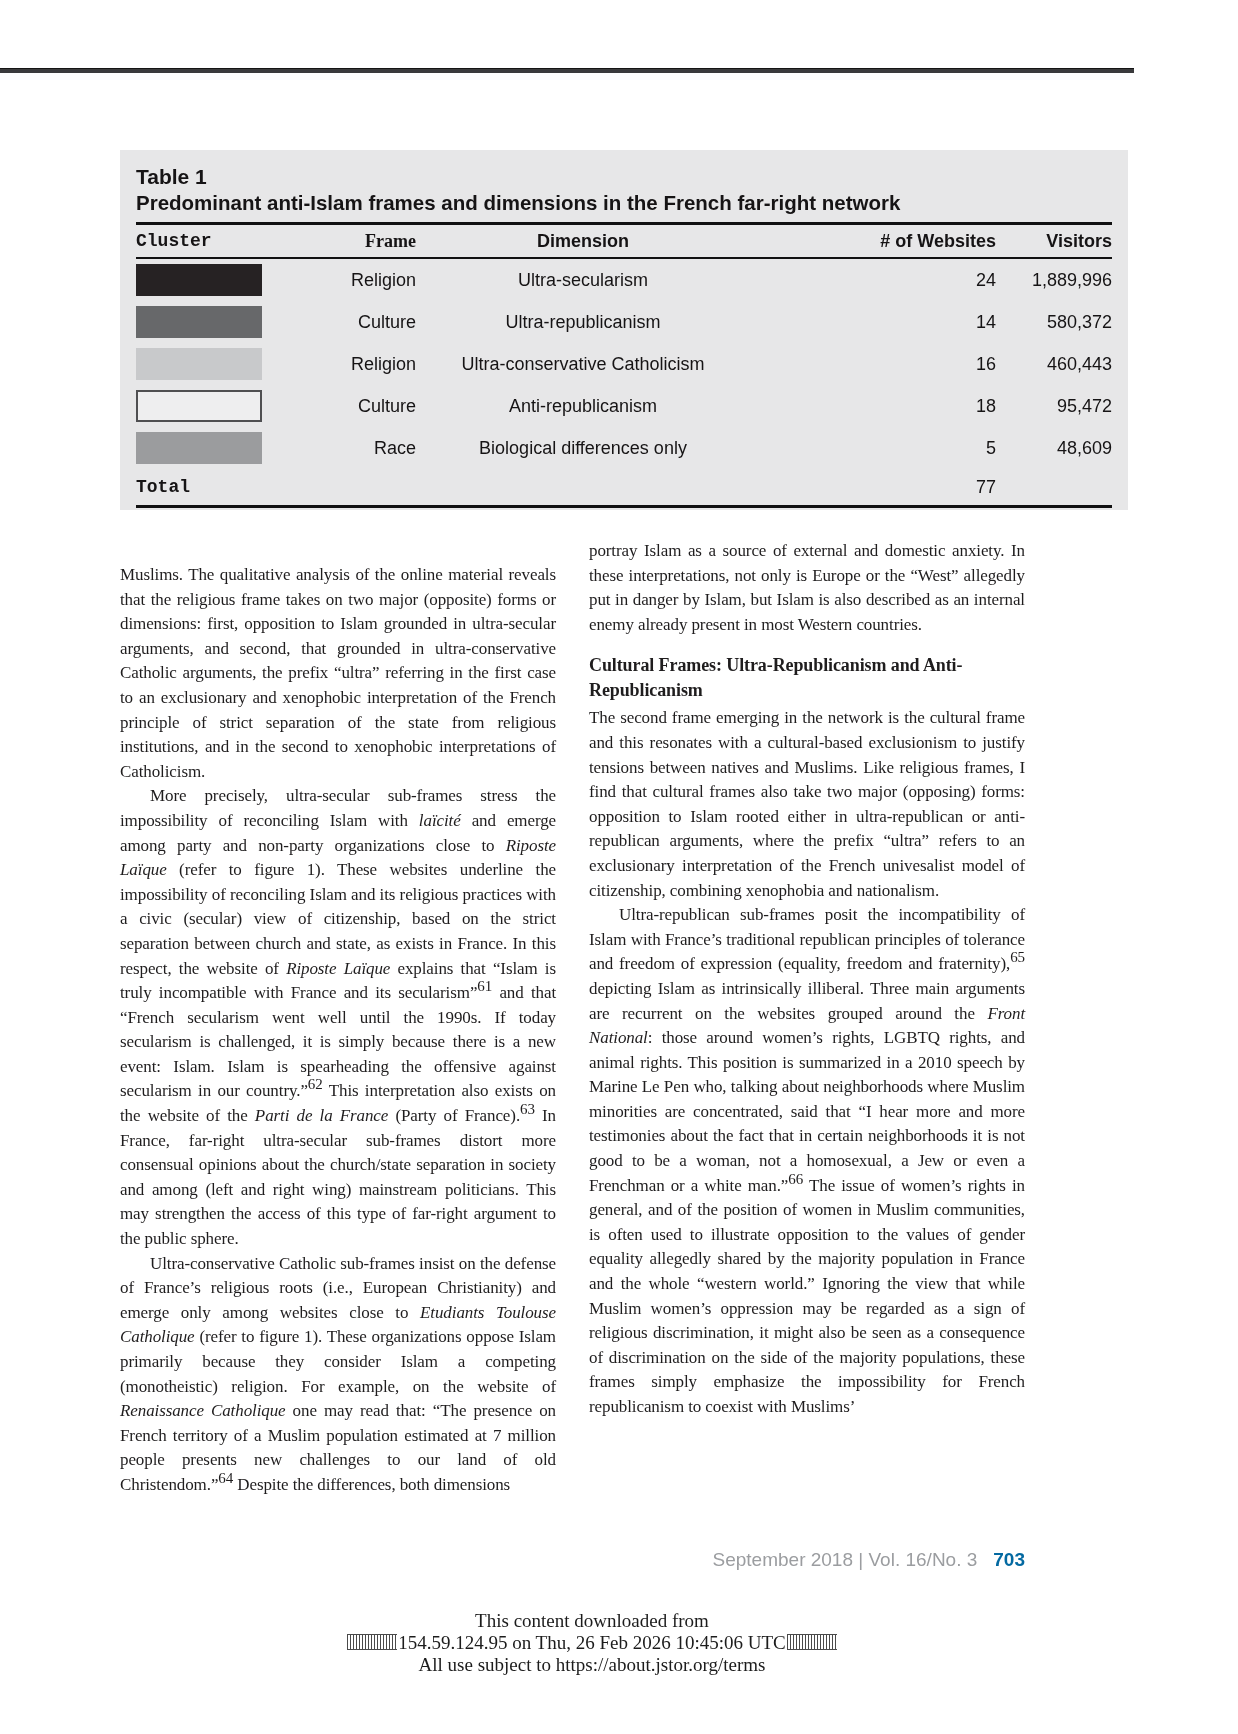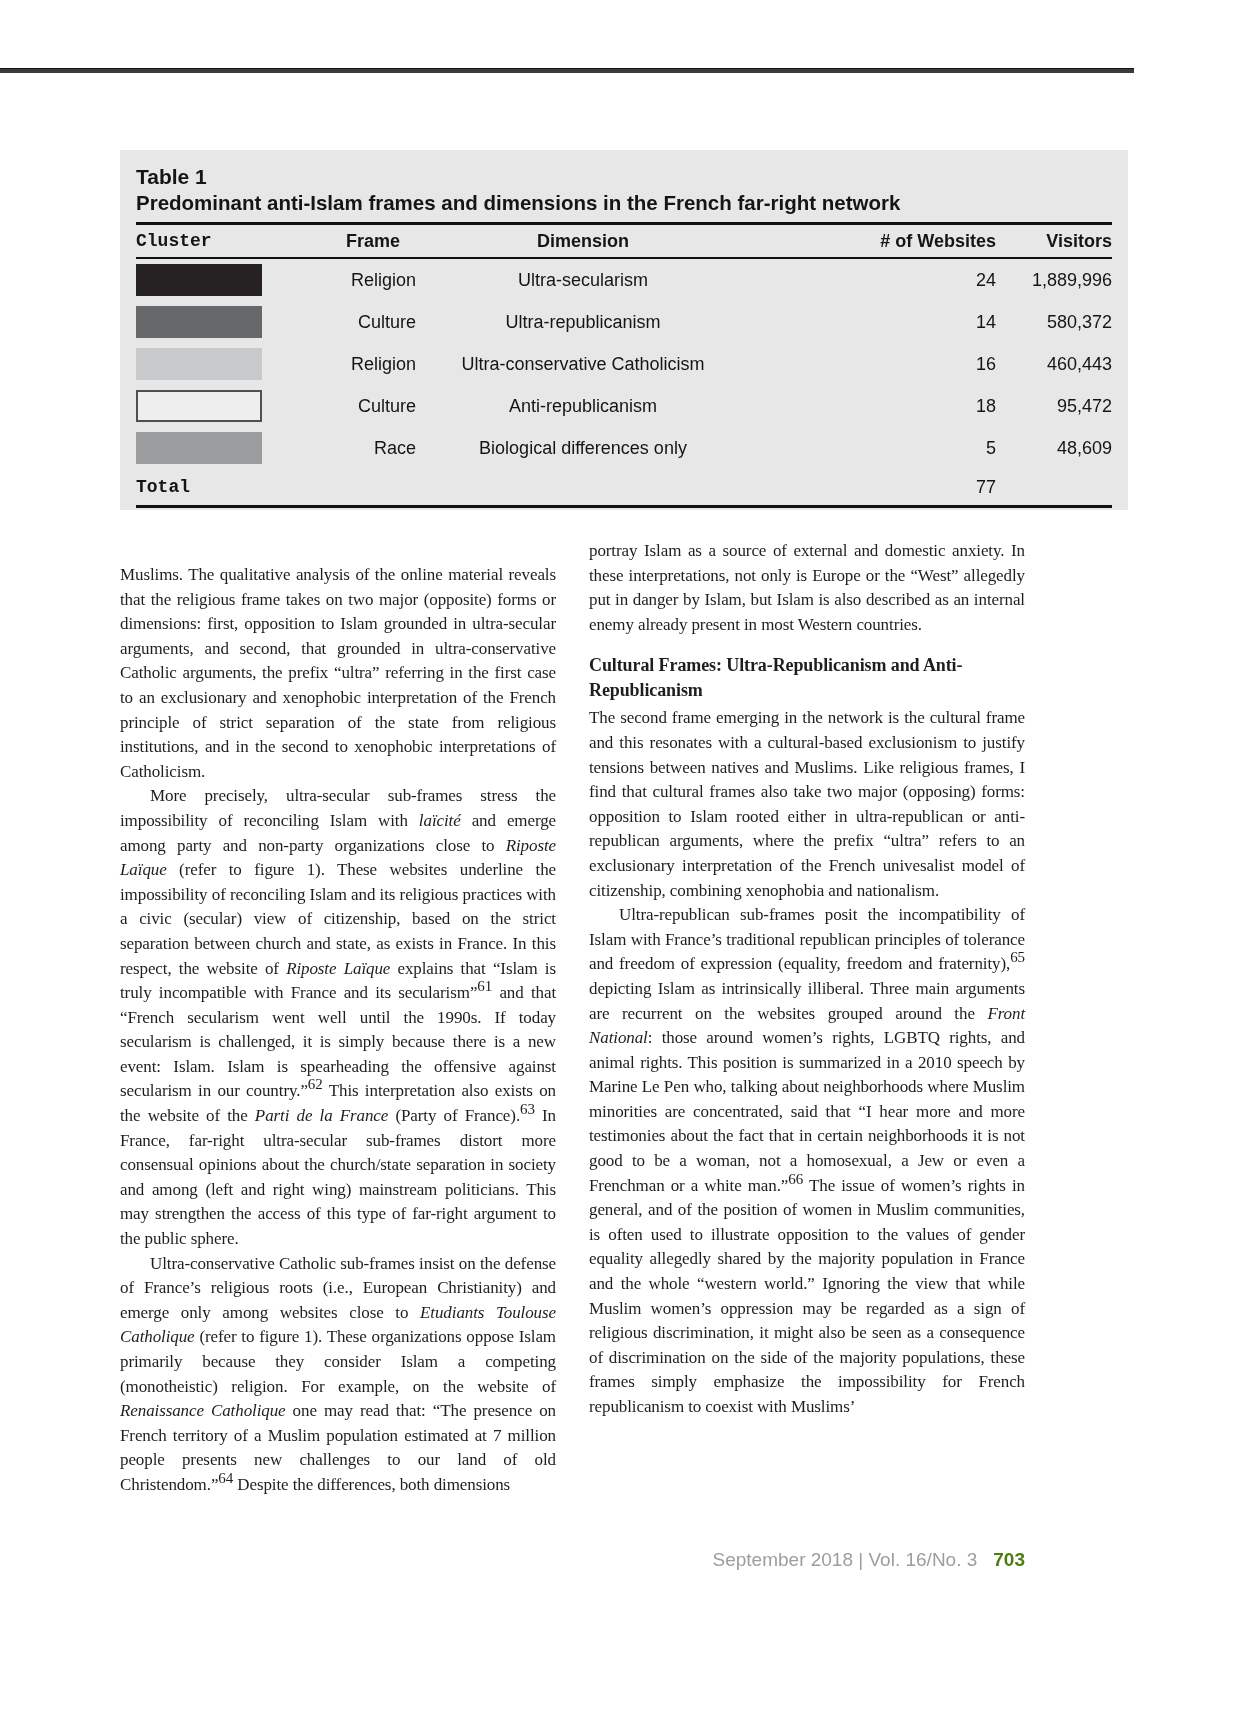--- a/index.html
+++ b/index.html
@@ -16,41 +16,41 @@
   .rule-thick{height:3px;background:#111111;}
   .rule-thin{height:2px;background:#111111;}
   .trow{display:grid;grid-template-columns:170px 110px 334px 246px 116px;align-items:center;}
   .trow.header{height:32px;font-weight:bold;font-size:18px;}
   .trow.body-row{height:42px;font-size:18px;}
   .c-cluster{justify-self:start;font-family:Liberation Mono, monospace;}
   .c-frame{text-align:right;padding-left:24px;}
   .c-dim{text-align:center;}
   .c-web{text-align:right;}
   .c-vis{text-align:right;}
-  .hdr-frame{text-align:center;padding-left:24px;}
+  .hdr-frame{text-align:right;padding-left:24px;font-family:Liberation Serif, serif;}
   .swatch{width:126px;height:32px;}
   .swatch.bordered{box-sizing:border-box;border:2px solid #4f4f51;}
   .trow.total{height:36px;font-size:18px;}
   .total-lbl{font-weight:bold;}
 
   
   .col{position:absolute;top:539px;width:436px;text-align:justify;font-size:17px;line-height:24.6px;
        letter-spacing:-0.1px;}
   .col.left{left:120px;margin-top:24px;}
   .col.right{left:589px;}
   .col p{margin:0;}
   .col p.indent{text-indent:30px;}
   .it{font-style:italic;}
   sup{font-size:15px;line-height:0;}
   .subhead{margin:16px 0 3px 0;font-weight:bold;font-size:18px;line-height:25px;text-align:left;}
 
   
   .page-footer{position:absolute;top:1549px;right:213px;font-family:"Liberation Sans","DejaVu Sans",sans-serif;
                font-size:19px;color:#9b9da0;white-space:nowrap;}
-  .page-footer .pageno{font-weight:bold;color:#4d7c0f;margin-left:16px;}
+  .page-footer .pageno{font-weight:bold;color:#0369a1;margin-left:16px;}
 
   
   .jstor{position:absolute;top:1610px;left:0;width:1184px;text-align:center;
          font-size:19px;line-height:22px;color:#1c1c1c;}
   .jstor .line{white-space:nowrap;}
   .redact{display:inline-block;width:50px;height:14px;vertical-align:-1px;margin:0 1px;
           border-top:1px solid #4a4a4a;border-bottom:1px solid #4a4a4a;
           background:repeating-linear-gradient(90deg,#4a4a4a 0px,#4a4a4a 1px,#ffffff 1px,#ffffff 3px);}
 </style>
 </head>
@@ -139,14 +139,19 @@
     <p>portray Islam as a source of external and domestic anxiety. In these interpretations, not only is Europe or the “West” allegedly put in danger by Islam, but Islam is also described as an internal enemy already present in most Western countries.</p>
     <div class="subhead">Cultural Frames: Ultra-Republicanism and Anti-Republicanism</div>
     <p>The second frame emerging in the network is the cultural frame and this resonates with a cultural-based exclusionism to justify tensions between natives and Muslims. Like religious frames, I find that cultural frames also take two major (opposing) forms: opposition to Islam rooted either in ultra-republican or anti-republican arguments, where the prefix “ultra” refers to an exclusionary interpretation of the French univesalist model of citizenship, combining xenophobia and nationalism.</p>
     <p class="indent"><span>Ultra-republican sub-frames posit the incompatibility of Islam with France’s traditional republican principles of tolerance and freedom of expression (equality, freedom and fraternity),</span><sup>65</sup><span> depicting Islam as intrinsically illiberal. Three main arguments are recurrent on the websites grouped around the </span><span class="it">Front National</span><span>: those around women’s rights, LGBTQ rights, and animal rights. This position is summarized in a 2010 speech by Marine Le Pen who, talking about neighborhoods where Muslim minorities are concentrated, said that “I hear more and more testimonies about the fact that in certain neighborhoods it is not good to be a woman, not a homosexual, a Jew or even a Frenchman or a white man.”</span><sup>66</sup><span> The issue of women’s rights in general, and of the position of women in Muslim communities, is often used to illustrate opposition to the values of gender equality allegedly shared by the majority population in France and the whole “western world.” Ignoring the view that while Muslim women’s oppression may be regarded as a sign of religious discrimination, it might also be seen as a consequence of discrimination on the side of the majority populations, these frames simply emphasize the impossibility for French republicanism to coexist with Muslims’</span></p>
   </div>
 
   <div class="page-footer">
     <span>September 2018 | Vol. 16/No. 3</span><span class="pageno">703</span>
   </div>
 
+  <div class="jstor">
+    <div class="line">This content downloaded from</div>
+    <div class="line"><span class="redact"></span><span>154.59.124.95 on Thu, 26 Feb 2026 10:45:06 UTC</span><span class="redact"></span></div>
+    <div class="line">All use subject to https://about.jstor.org/terms</div>
+  </div>
 
 </div>
 
 </body></html>

